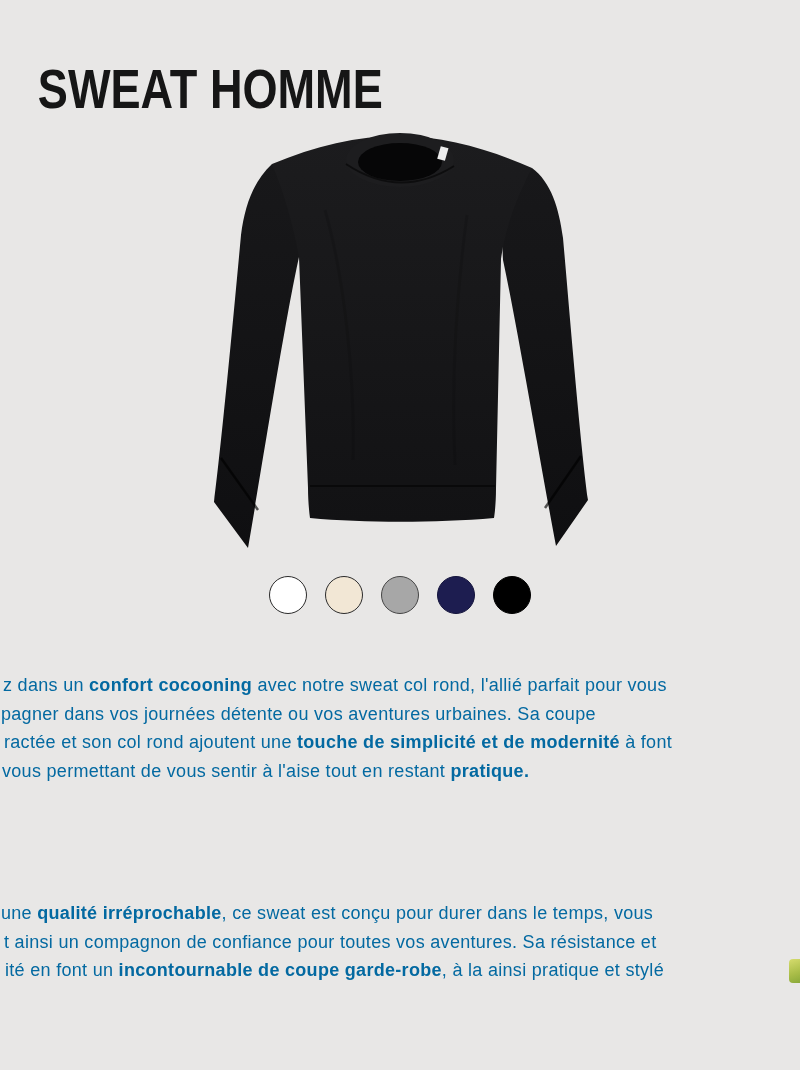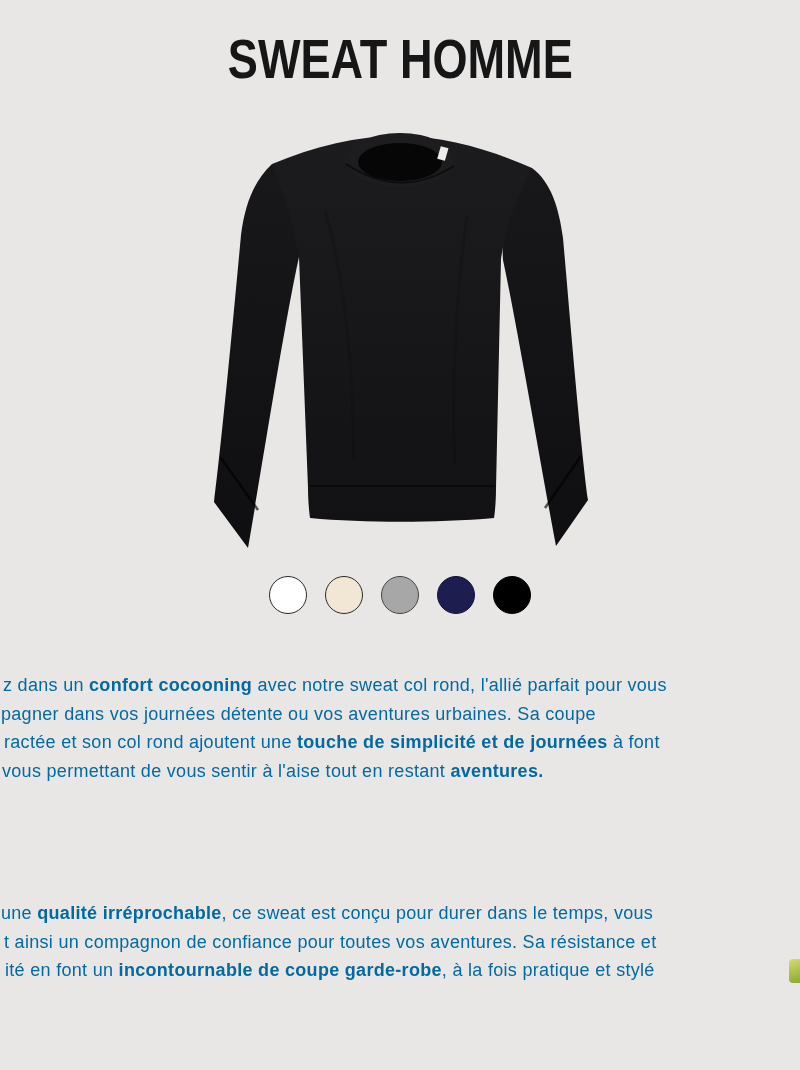--- a/index.html
+++ b/index.html
@@ -3,21 +3,21 @@
 <meta charset="utf-8">
 <style>
   html,body{margin:0;padding:0;}
   body{font-family:"Liberation Sans",sans-serif;}
   #page{
     position:relative;width:800px;height:1070px;overflow:hidden;
     background:#e8e7e6;
   }
   
   .title-wrap{
-    position:absolute;top:32px;left:0;width:800px;text-align:center;
+    position:absolute;top:62px;left:0;width:800px;text-align:left;
   }
   .title{
     display:inline-block;font-size:55px;font-weight:bold;color:#161616;
     letter-spacing:0px;transform:scaleX(0.82);transform-origin:center;
     white-space:nowrap;line-height:1;
   }
   
   .product{position:absolute;left:205px;top:120px;width:390px;height:430px;}
   
   .swatches{
@@ -106,23 +106,23 @@
       <div class="swatch" style="background: rgb(255, 255, 255); border: 1.5px solid rgb(43, 43, 43);"></div>
       <div class="swatch" style="background: rgb(242, 231, 213); border: 1.5px solid rgb(43, 43, 43);"></div>
       <div class="swatch" style="background: rgb(167, 167, 167); border: 1.5px solid rgb(69, 69, 69);"></div>
       <div class="swatch" style="background: rgb(29, 29, 80); border: 1.5px solid rgb(20, 20, 60);"></div>
       <div class="swatch" style="background: rgb(0, 0, 0); border: 1.5px solid rgb(0, 0, 0);"></div>
     </div>
 
   <div class="para p1" id="para0">
       <div class="line"><span>z dans un </span><b>confort cocooning</b><span> avec notre sweat col rond, l'allié parfait pour vous</span></div>
       <div class="line"><span>pagner dans vos journées détente ou vos aventures urbaines. Sa coupe</span></div>
-      <div class="line"><span>ractée et son col rond ajoutent une </span><b>touche de simplicité et de journées</b><span> à font</span></div>
-      <div class="line"><span>vous permettant de vous sentir à l'aise tout en restant </span><b>aventures.</b></div>
+      <div class="line"><span>ractée et son col rond ajoutent une </span><b>touche de simplicité et de modernité</b><span> à font</span></div>
+      <div class="line"><span>vous permettant de vous sentir à l'aise tout en restant </span><b>pratique.</b></div>
     </div>
   <div class="para p3" id="para2">
       <div class="line"><span>une </span><b>qualité irréprochable</b><span>, ce sweat est conçu pour durer dans le temps, vous</span></div>
       <div class="line"><span>t ainsi un compagnon de confiance pour toutes vos aventures. Sa résistance et</span></div>
-      <div class="line"><span>ité en font un </span><b>incontournable de coupe garde-robe</b><span>, à la fois pratique et stylé </span></div>
+      <div class="line"><span>ité en font un </span><b>incontournable de coupe garde-robe</b><span>, à la ainsi pratique et stylé </span></div>
     </div>
 
   <div class="emoji-sliver"></div>
 </div>
 
 </body></html>

